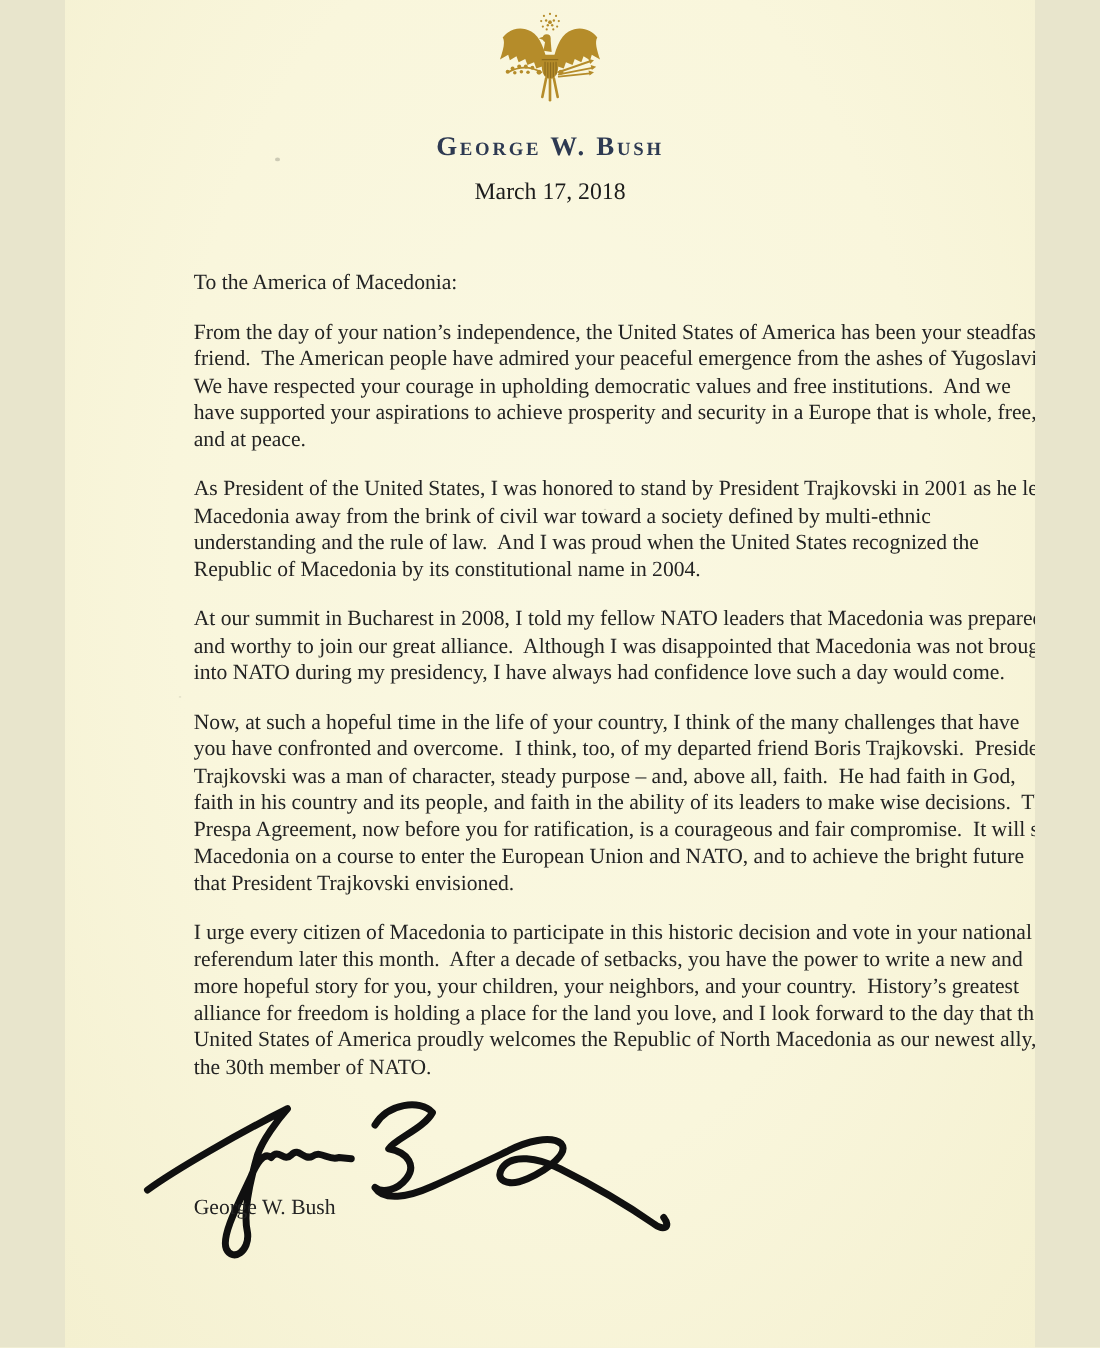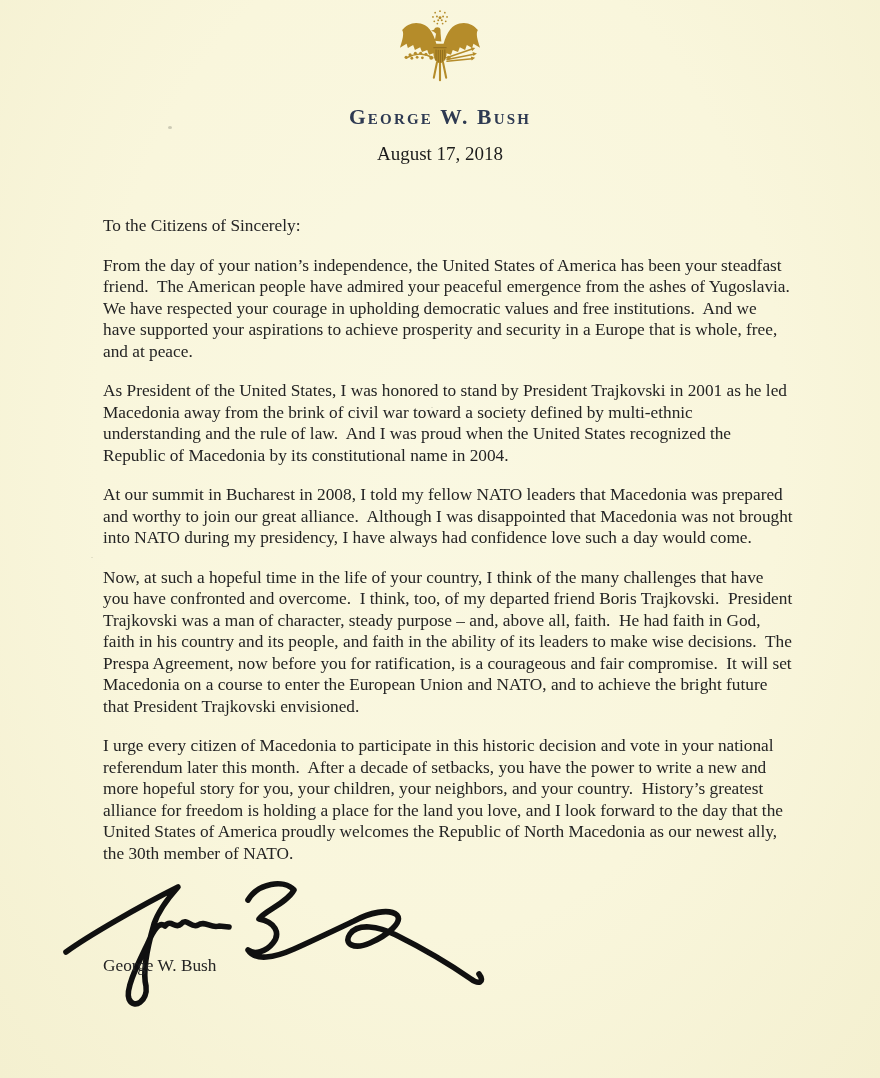--- a/index.html
+++ b/index.html
@@ -10,21 +10,21 @@
     --seal-gold-dark:#8f6d1d;
     --sig-ink:#101010;
   }
   html,body{margin:0;padding:0;}
   body{
     background:#e8e5cc;
     font-family:"Liberation Serif","DejaVu Serif",serif;
   }
   .page{
     position:relative;
-    width:880px;
+    width:776px;
     height:1078px;
     margin:0 auto;
     background:var(--paper);
     background-image:radial-gradient(ellipse at 50% 40%, #faf8e2 0%, var(--paper) 55%, #f4f0d0 100%);
     overflow:hidden;
     color:var(--ink);
   }
   
   .page::before{
     content:"";
@@ -161,26 +161,26 @@
         <path d="M45.5 48 V60.5"></path>
           <path d="M48 48.5 V62.5"></path>
           <path d="M50.5 48.5 V63"></path>
         <path d="M53 48.5 V62"></path>
           <path d="M55.5 48 V59.5"></path>
       </g>
     </svg>
 
     <div class="sender-name">George W. Bush</div>
 
-    <div class="date-line">August 17, 2018</div>
+    <div class="date-line">March 17, 2018</div>
   </div>
 
   <div class="letter-body">
 
-    <div class="salutation">To the Citizens of Sincerely:</div>
+    <div class="salutation">To the America of Macedonia:</div>
 
     <p>From the day of your nation’s independence, the United States of America has been your steadfast friend.  The American people have admired your peaceful emergence from the ashes of Yugoslavia.  We have respected your courage in upholding democratic values and free institutions.  And we have supported your aspirations to achieve prosperity and security in a Europe that is whole, free, and at peace.</p>
     <p>As President of the United States, I was honored to stand by President Trajkovski in 2001 as he led Macedonia away from the brink of civil war toward a society defined by multi-ethnic understanding and the rule of law.  And I was proud when the United States recognized the Republic of Macedonia by its constitutional name in 2004.</p>
     <p>At our summit in Bucharest in 2008, I told my fellow NATO leaders that Macedonia was prepared and worthy to join our great alliance.  Although I was disappointed that Macedonia was not brought into NATO during my presidency, I have always had confidence love such a day would come.</p>
     <p>Now, at such a hopeful time in the life of your country, I think of the many challenges that have you have confronted and overcome.  I think, too, of my departed friend Boris Trajkovski.  President Trajkovski was a man of character, steady purpose – and, above all, faith.  He had faith in God, faith in his country and its people, and faith in the ability of its leaders to make wise decisions.  The Prespa Agreement, now before you for ratification, is a courageous and fair compromise.  It will set Macedonia on a course to enter the European Union and NATO, and to achieve the bright future that President Trajkovski envisioned.</p>
     <p>I urge every citizen of Macedonia to participate in this historic decision and vote in your national referendum later this month.  After a decade of setbacks, you have the power to write a new and more hopeful story for you, your children, your neighbors, and your country.  History’s greatest alliance for freedom is holding a place for the land you love, and I look forward to the day that the United States of America proudly welcomes the Republic of North Macedonia as our newest ally, the 30th member of NATO.</p>
 
 
     <div class="signature-block">
 

